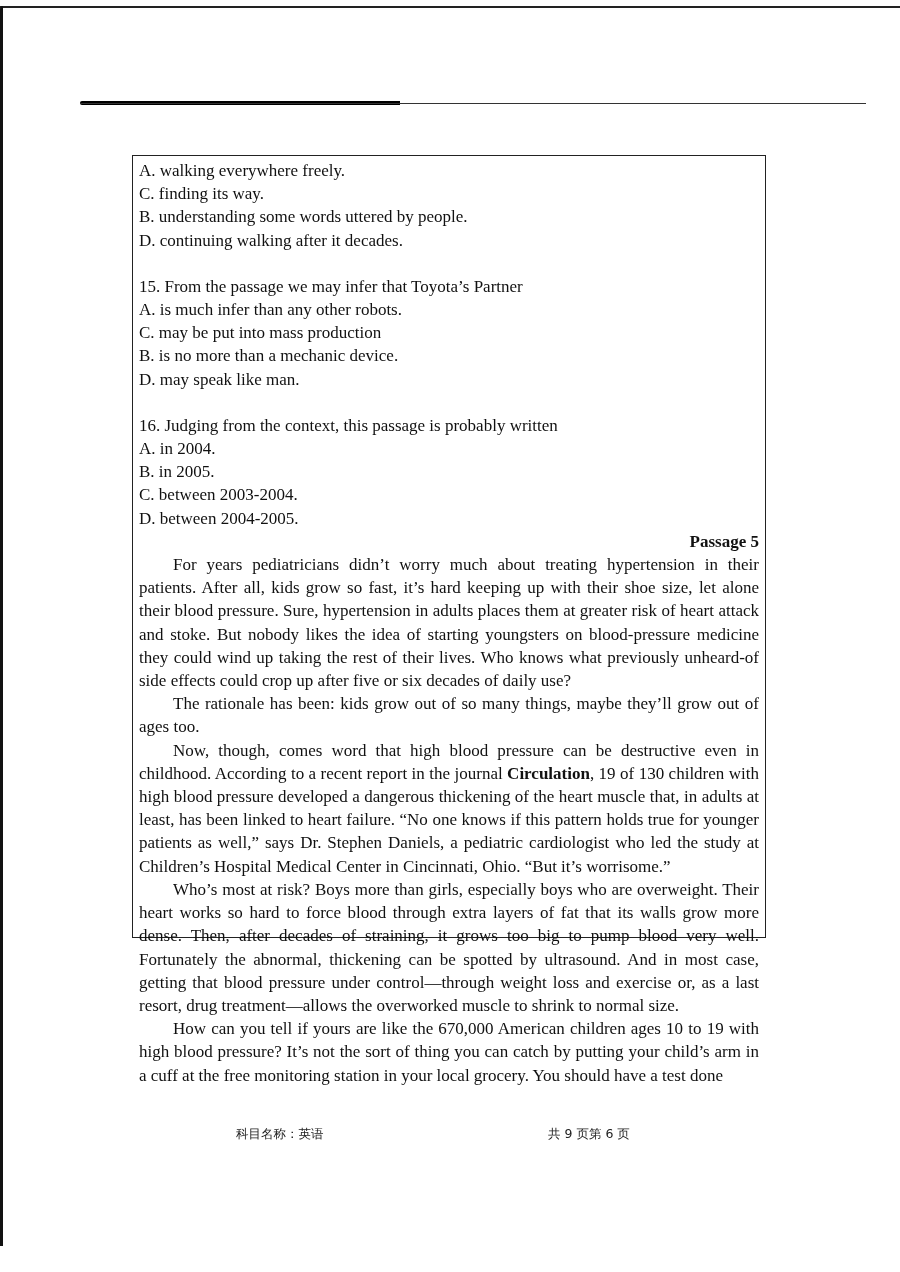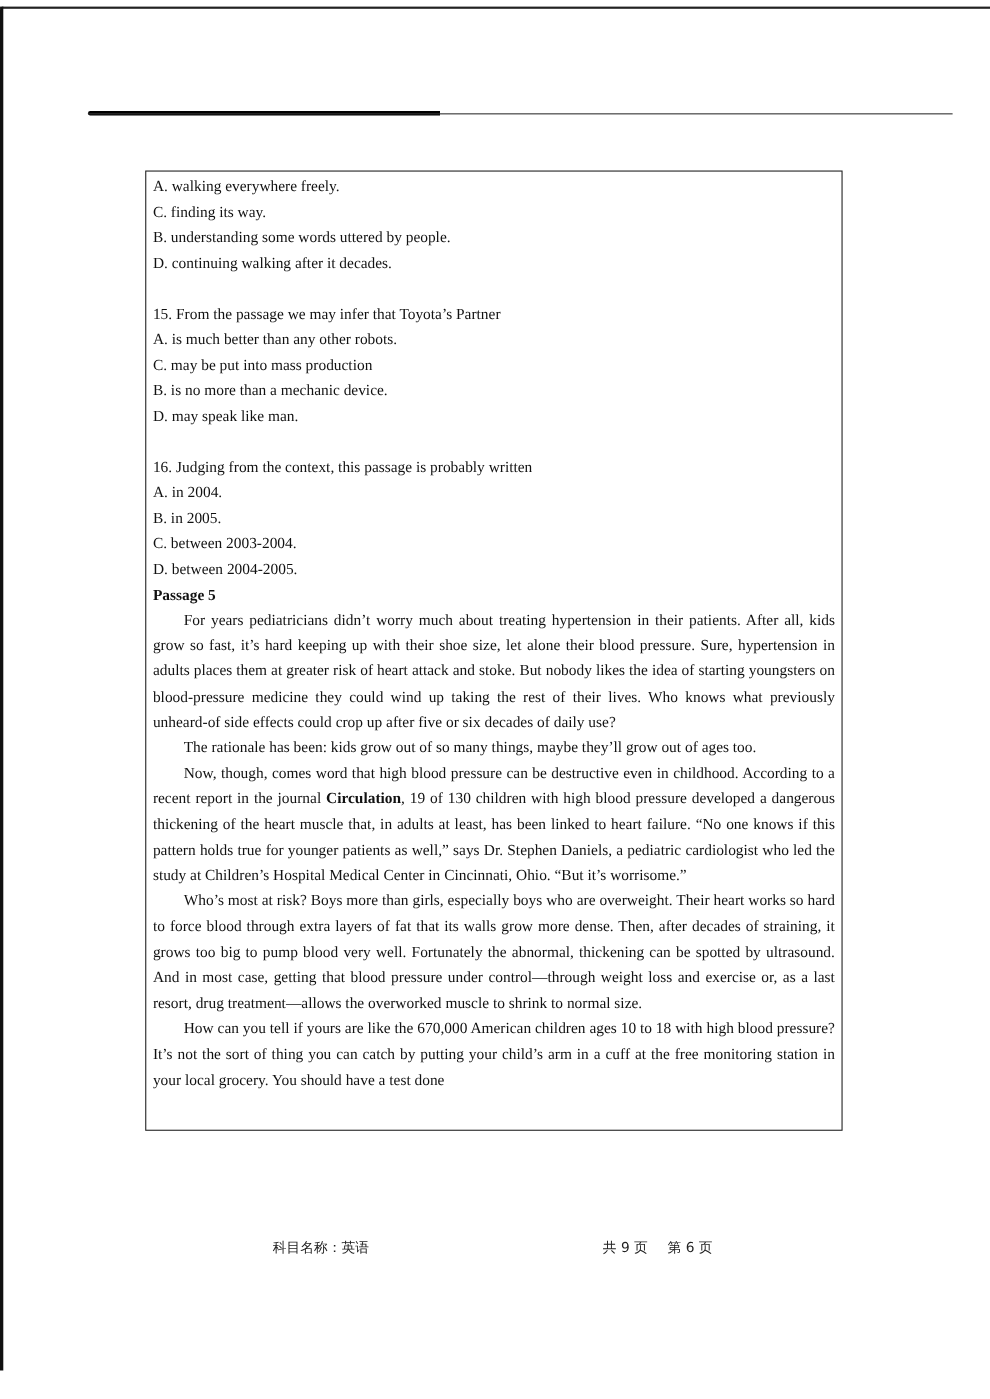--- a/index.html
+++ b/index.html
@@ -54,57 +54,58 @@
       top: 2px;
       width: 786px;
       height: 1px;
       background: #333;
     }
     .content-box {
       position: absolute;
       left: 132px;
       top: 155px;
       width: 634px;
-      height: 873px;
+      height: 783px;
       border: 1.5px solid #222;
       box-sizing: border-box;
       padding: 3px 6px 0 6px;
-      font-size: 14px;
+      font-size: 17px;
       line-height: 23.2px;
     }
     .line {
       margin: 0;
       white-space: nowrap;
     }
     .gap {
       height: 23px;
     }
     .passage-title {
       font-weight: bold;
       margin: 0;
+      text-align: right;
     }
     .para {
       margin: 0;
       text-indent: 2em;
       text-align: justify;
       text-align-last: left;
     }
     .para b {
       font-weight: bold;
     }
     .footer {
       position: absolute;
       top: 1126px;
       font-family: "DejaVu Sans", sans-serif;
       font-size: 12.5px;
       color: #222;
     }
-    .footer-subject { left: 248px; }
+    .footer-subject { left: 236px; }
     .footer-pages { left: 548px; }
-    .footer-pages span + span { margin-left: 18px; }
+    .footer-pages span + span { }
   </style>
 </head>
 <body>
 
 <div class="scan-top-edge"></div>
 <div class="scan-left-edge"></div>
 
 <div class="header-rule">
   <div class="thick"></div>
   <div class="thin"></div>
@@ -116,21 +117,21 @@
     <p class="line">A. walking everywhere freely.</p>
     <p class="line">C. finding its way.</p>
     <p class="line">B. understanding some words uttered by people.</p>
     <p class="line">D. continuing walking after it decades.</p>
   </div>
 
   <div class="gap"></div>
 
   <div>
     <p class="line">15. From the passage we may infer that Toyota’s Partner</p>
-    <p class="line">A. is much better than any other robots.</p>
+    <p class="line">A. is much infer than any other robots.</p>
     <p class="line">C. may be put into mass production</p>
     <p class="line">B. is no more than a mechanic device.</p>
     <p class="line">D. may speak like man.</p>
   </div>
 
   <div class="gap"></div>
 
   <div>
     <p class="line">16. Judging from the context, this passage is probably written</p>
     <p class="line">A. in 2004.</p>
@@ -138,21 +139,21 @@
     <p class="line">C. between 2003-2004.</p>
     <p class="line">D. between 2004-2005.</p>
   </div>
 
   <div>
     <p class="passage-title">Passage 5</p>
     <p class="para">For years pediatricians didn’t worry much about treating hypertension in their patients. After all, kids grow so fast, it’s hard keeping up with their shoe size, let alone their blood pressure. Sure, hypertension in adults places them at greater risk of heart attack and stoke. But nobody likes the idea of starting youngsters on blood-pressure medicine they could wind up taking the rest of their lives. Who knows what previously unheard-of side effects could crop up after five or six decades of daily use?</p>
     <p class="para">The rationale has been: kids grow out of so many things, maybe they’ll grow out of ages too.</p>
     <p class="para"><span>Now, though, comes word that high blood pressure can be destructive even in childhood. According to a recent report in the journal </span><b>Circulation</b><span>, 19 of 130 children with high blood pressure developed a dangerous thickening of the heart muscle that, in adults at least, has been linked to heart failure. “No one knows if this pattern holds true for younger patients as well,” says Dr. Stephen Daniels, a pediatric cardiologist who led the study at Children’s Hospital Medical Center in Cincinnati, Ohio. “But it’s worrisome.”</span></p>
     <p class="para">Who’s most at risk? Boys more than girls, especially boys who are overweight. Their heart works so hard to force blood through extra layers of fat that its walls grow more dense. Then, after decades of straining, it grows too big to pump blood very well. Fortunately the abnormal, thickening can be spotted by ultrasound. And in most case, getting that blood pressure under control—through weight loss and exercise or, as a last resort, drug treatment—allows the overworked muscle to shrink to normal size.</p>
-    <p class="para">How can you tell if yours are like the 670,000 American children ages 10 to 18 with high blood pressure? It’s not the sort of thing you can catch by putting your child’s arm in a cuff at the free monitoring station in your local grocery. You should have a test done</p>
+    <p class="para">How can you tell if yours are like the 670,000 American children ages 10 to 19 with high blood pressure? It’s not the sort of thing you can catch by putting your child’s arm in a cuff at the free monitoring station in your local grocery. You should have a test done</p>
   </div>
 
 </div>
 
 <div class="footer footer-subject">科目名称：英语</div>
 <div class="footer footer-pages">
   <span>共 9 页</span><span>第 6 页</span>
 </div>
 
 </body></html>

